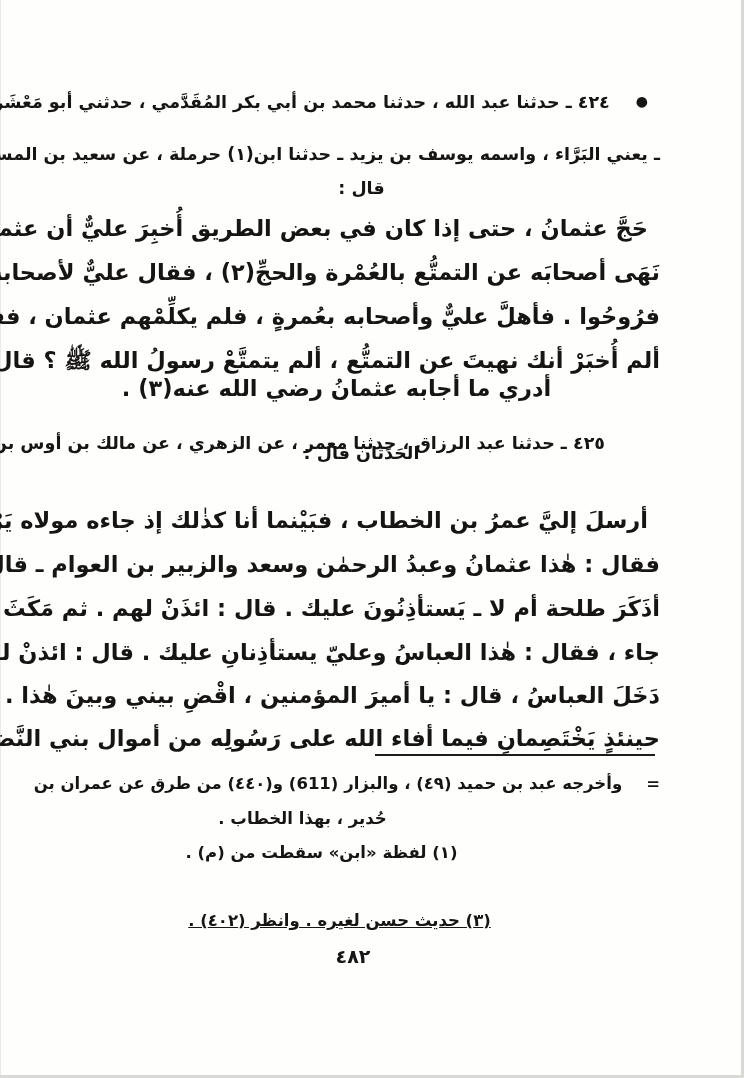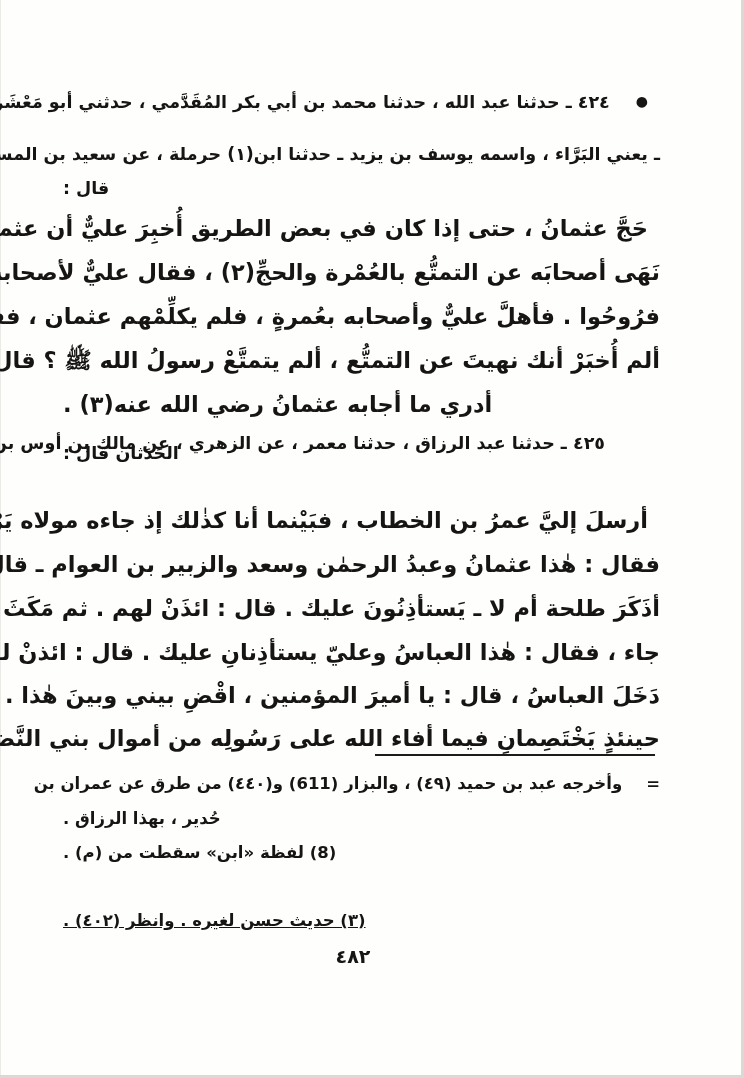--- a/index.html
+++ b/index.html
@@ -9,21 +9,21 @@
     box-shadow:inset -3px -3px 0 #d9d9d5, inset 1px 0 0 #eceae6;
   }
   .line{
     position:absolute;right:84px;left:63px;direction:rtl;unicode-bidi:embed;
     font-weight:700;white-space:nowrap;color:#171513;
   }
   .isnad{font-size:17.5px;line-height:34px;}
   .matn{font-size:22.5px;line-height:40px;}
   .fn{font-size:16.5px;line-height:32px;}
   .just{text-align:justify;text-align-last:justify;}
-  .right{text-align:left;}
+  .right{text-align:center;}
   .bullet{font-size:14px;vertical-align:2px;margin-left:26px;letter-spacing:0;}
   .eqmark{margin-left:24px;}
   .sep{
     position:absolute;height:2px;background:#1c1c1c;
   }
   .pagenum{
     position:absolute;right:84px;left:46px;text-align:center;direction:rtl;
     font-size:19px;font-weight:700;letter-spacing:2px;
   }
 </style>
@@ -35,36 +35,36 @@
   <div class="line isnad just" style="top:84px;padding-right:12px;">
     <span class="bullet">●</span><span>٤٢٤ ـ حدثنا عبد الله ، حدثنا محمد بن أبي بكر المُقَدَّمي ، حدثني أبو مَعْشَر</span>
   </div>
   <div class="line isnad just" style="top:137px;">ـ يعني البَرَّاء ، واسمه يوسف بن يزيد ـ حدثنا ابن(١) حرملة ، عن سعيد بن المسيَّب ،</div>
   <div class="line isnad right" style="top:171px;">قال :</div>
 
   <div class="line matn right" style="top:208px;padding-right:12px;">حَجَّ عثمانُ ، حتى إذا كان في بعض الطريق أُخبِرَ عليٌّ أن عثمان</div>
   <div class="line matn just" style="top:252px;">نَهَى أصحابَه عن التمتُّع بالعُمْرة والحجِّ(٢) ، فقال عليٌّ لأصحابه : إذا راح</div>
   <div class="line matn just" style="top:296px;">فرُوحُوا . فأهلَّ عليٌّ وأصحابه بعُمرةٍ ، فلم يكلِّمْهم عثمان ، فقالَ عليّ :</div>
   <div class="line matn just" style="top:340px;">ألم أُخبَرْ أنك نهيتَ عن التمتُّع ، ألم يتمتَّعْ رسولُ الله ﷺ ؟ قال : فما</div>
-  <div class="line matn right" style="top:384px;padding-right:50px;">أدري ما أجابه عثمانُ رضي الله عنه(٣) .</div>
+  <div class="line matn right" style="top:368px;padding-right:50px;">أدري ما أجابه عثمانُ رضي الله عنه(٣) .</div>
 
   <div class="line isnad just" style="top:426px;padding-right:55px;">٤٢٥ ـ حدثنا عبد الرزاق ، حدثنا معمر ، عن الزهري ، عن مالك بن أوس بن</div>
   <div class="line isnad right" style="top:436px;">الحَدَثان قال :</div>
 
   <div class="line matn right" style="top:500px;padding-right:12px;">أرسلَ إليَّ عمرُ بن الخطاب ، فبَيْنما أنا كذٰلك إذ جاءه مولاه يَرْفَأُ ،</div>
   <div class="line matn just" style="top:544px;">فقال : هٰذا عثمانُ وعبدُ الرحمٰن وسعد والزبير بن العوام ـ قال : ولا أدري</div>
   <div class="line matn just" style="top:588px;">أذَكَرَ طلحة أم لا ـ يَستأذِنُونَ عليك . قال : ائذَنْ لهم . ثم مَكَثَ ساعةً ثم</div>
   <div class="line matn just" style="top:632px;">جاء ، فقال : هٰذا العباسُ وعليّ يستأذِنانِ عليك . قال : ائذنْ لهما . فلما</div>
   <div class="line matn just" style="top:675px;">دَخَلَ العباسُ ، قال : يا أميرَ المؤمنين ، اقْضِ بيني وبينَ هٰذا . وهما</div>
   <div class="line matn just" style="top:718px;">حينئذٍ يَخْتَصِمانِ فيما أفاء الله على رَسُولِه من أموال بني النَّضير ، فقال</div>
 
   <div class="sep" style="top:754px;right:89px;width:280px;"></div>
 
   <div class="line fn just" style="top:768px;">
     <span class="eqmark">=</span><span>وأخرجه عبد بن حميد (٤٩) ، والبزار (611) و(٤٤٠) من طرق عن عمران بن</span>
   </div>
-  <div class="line fn right" style="top:803px;padding-right:118px;">حُدير ، بهذا الرزاق .</div>
-  <div class="line fn right" style="top:837px;padding-right:80px;">(8) لفظة «ابن» سقطت من (م) .</div>
+  <div class="line fn right" style="top:803px;padding-right:118px;">حُدير ، بهذا الخطاب .</div>
+  <div class="line fn right" style="top:837px;padding-right:80px;">(١) لفظة «ابن» سقطت من (م) .</div>
   <div class="line fn right" style="top:905px;padding-right:44px;text-decoration:underline;">(٣) حديث حسن لغيره . وانظر (٤٠٢) .</div>
 
   <div class="pagenum" style="top:945px;">٤٨٢</div>
 
 </div>
 
 </body></html>

